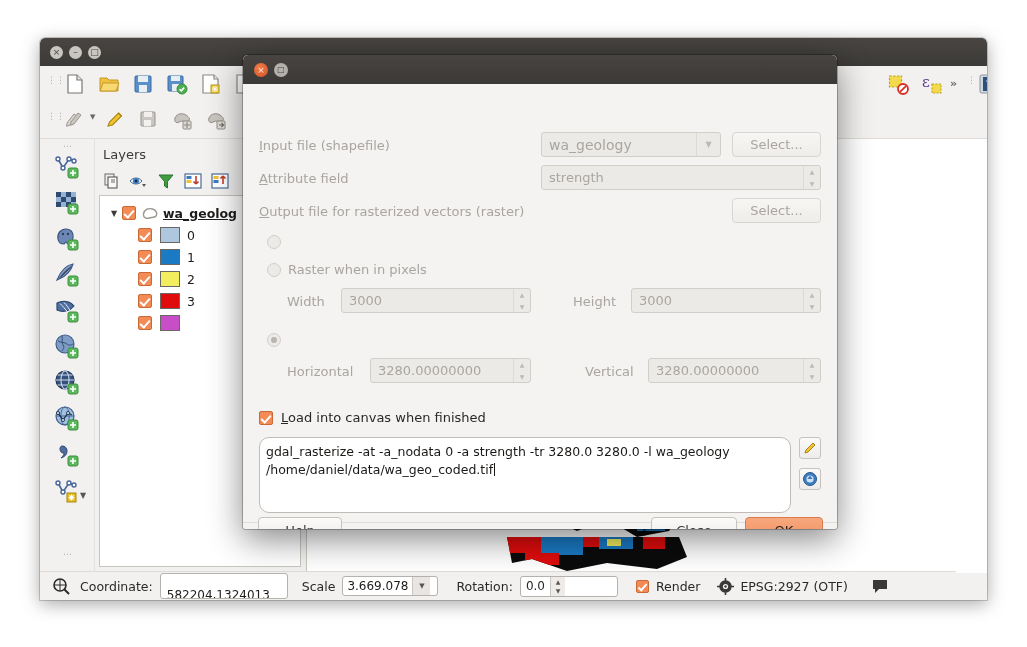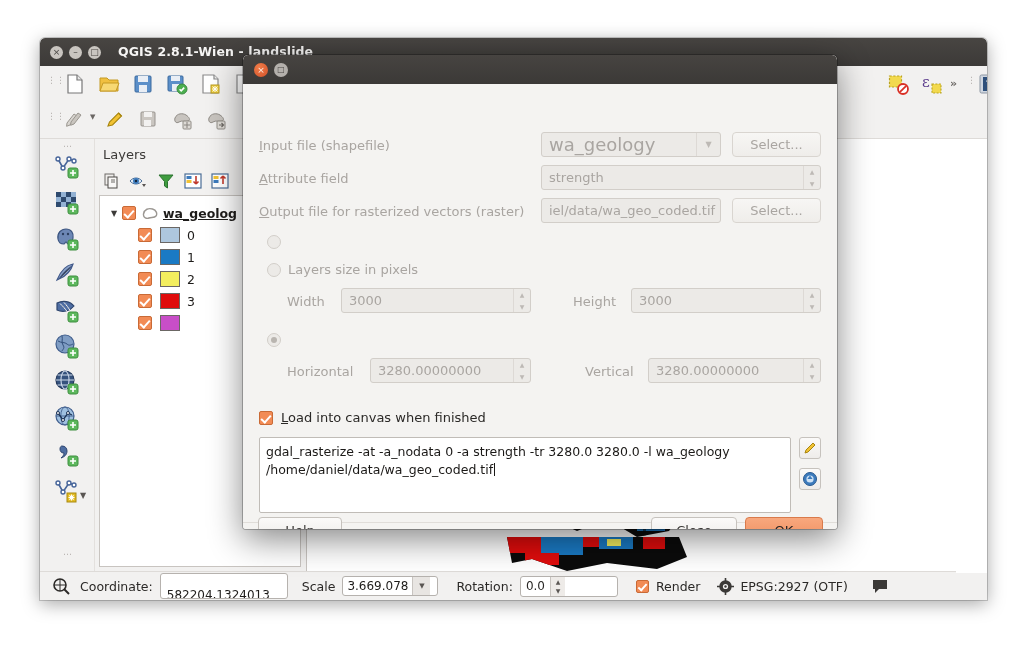--- a/index.html
+++ b/index.html
@@ -304,21 +304,21 @@
   .combo {
     position: absolute;
     background: #eceae7;
     border: 1px solid #d2cec9;
     border-radius: 3px;
     box-sizing: border-box;
     display: flex; align-items: stretch;
     overflow: hidden;
   }
   .combo .ctext {
-    flex: 1; font-size: 18px; color: #a9a5a1;
+    flex: 1; font-size: 14px; color: #a9a5a1;
     display: flex; align-items: center; padding-left: 7px;
     white-space: nowrap; overflow: hidden;
   }
   .combo .carrow {
     width: 23px; border-left: 1px solid #ddd9d5;
     display: flex; align-items: center; justify-content: center;
     font-size: 8px; color: #bdb9b5;
   }
   .dspin {
     position: absolute;
@@ -392,21 +392,21 @@
   .dcheck-label {
     position: absolute;
     font-size: 13px; color: #2b2927;
   }
   .dcheck-label u { text-decoration: underline; }
 
   .cmdbox {
     position: absolute;
     background: #ffffff;
     border: 1px solid #c0bcb7;
-    border-radius: 2px;
+    border-radius: 10px;
     box-sizing: border-box;
     padding: 5px 6px;
     font-size: 12.5px;
     color: #1b1917;
     line-height: 18px;
     overflow: hidden;
   }
   .cmdbox div { white-space: nowrap; }
   .caret {
     display: inline-block;
@@ -433,21 +433,20 @@
 <body>
 
 <div id="root">
 
   <div class="qgis-window">
 
     <div class="qgis-titlebar">
       <div class="wbtn close">×</div>
       <div class="wbtn min">–</div>
       <div class="wbtn max">□</div>
-      <div class="qgis-title">QGIS 2.8.1-Wien - landslide</div>
     </div>
 
     <div class="toolbar-area">
       <div class="tb-row r1">
         <div class="grip" style="left:7px;">⋮⋮</div>
 
         <div class="tbi" style="left:22px;">
           <svg width="22" height="22" viewBox="0 0 22 22">
               <path d="M4 2h9l5 5v13H4z" fill="#fff" stroke="#777" stroke-width="1.2"></path>
               <path d="M13 2v5h5" fill="#e8e8e8" stroke="#777" stroke-width="1.2"></path>
@@ -959,27 +958,26 @@
       <div class="dlab" style="left:16px; top:87px;"><u>A</u>ttribute field</div>
       <div class="dspin" style="left:298px; top:81px; width:280px; height:25px;">
         <span class="stext">strength</span>
         <span class="sbtns">
           <span>▲</span>
           <span>▼</span>
         </span>
       </div>
 
       <div class="dlab" style="left:16px; top:120px;"><u>O</u>utput file for rasterized vectors (raster)</div>
-      <div class="fld" style="left:298px; top:114px; width:180px; height:25px;">iel/data/wa_geo_coded.tif</div>
       <div class="dbtn disabled" style="left:489px; top:114px; width:89px; height:25px;">Select...</div>
 
       <div class="radio" style="left:24px; top:151px;"></div>
 
       <div class="radio" style="left:24px; top:179px;"></div>
-      <div class="dlab" style="left:45px; top:178px;">Layers size in pixels</div>
+      <div class="dlab" style="left:45px; top:178px;">Raster when in pixels</div>
 
       <div class="dlab" style="left:44px; top:210px;">Width</div>
       <div class="dspin" style="left:98px; top:204px; width:190px; height:25px;">
         <span class="stext">3000</span>
         <span class="sbtns">
           <span>▲</span>
           <span>▼</span>
         </span>
       </div>
       <div class="dlab" style="left:330px; top:210px;">Height</div>

